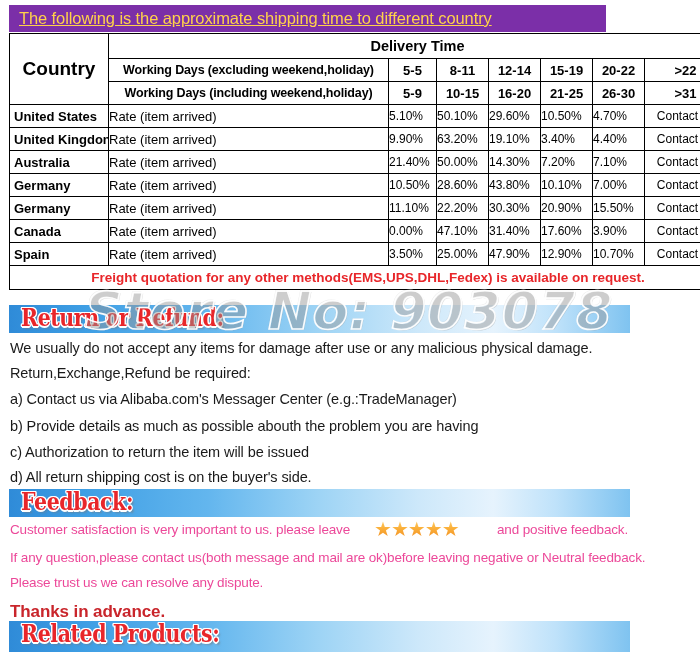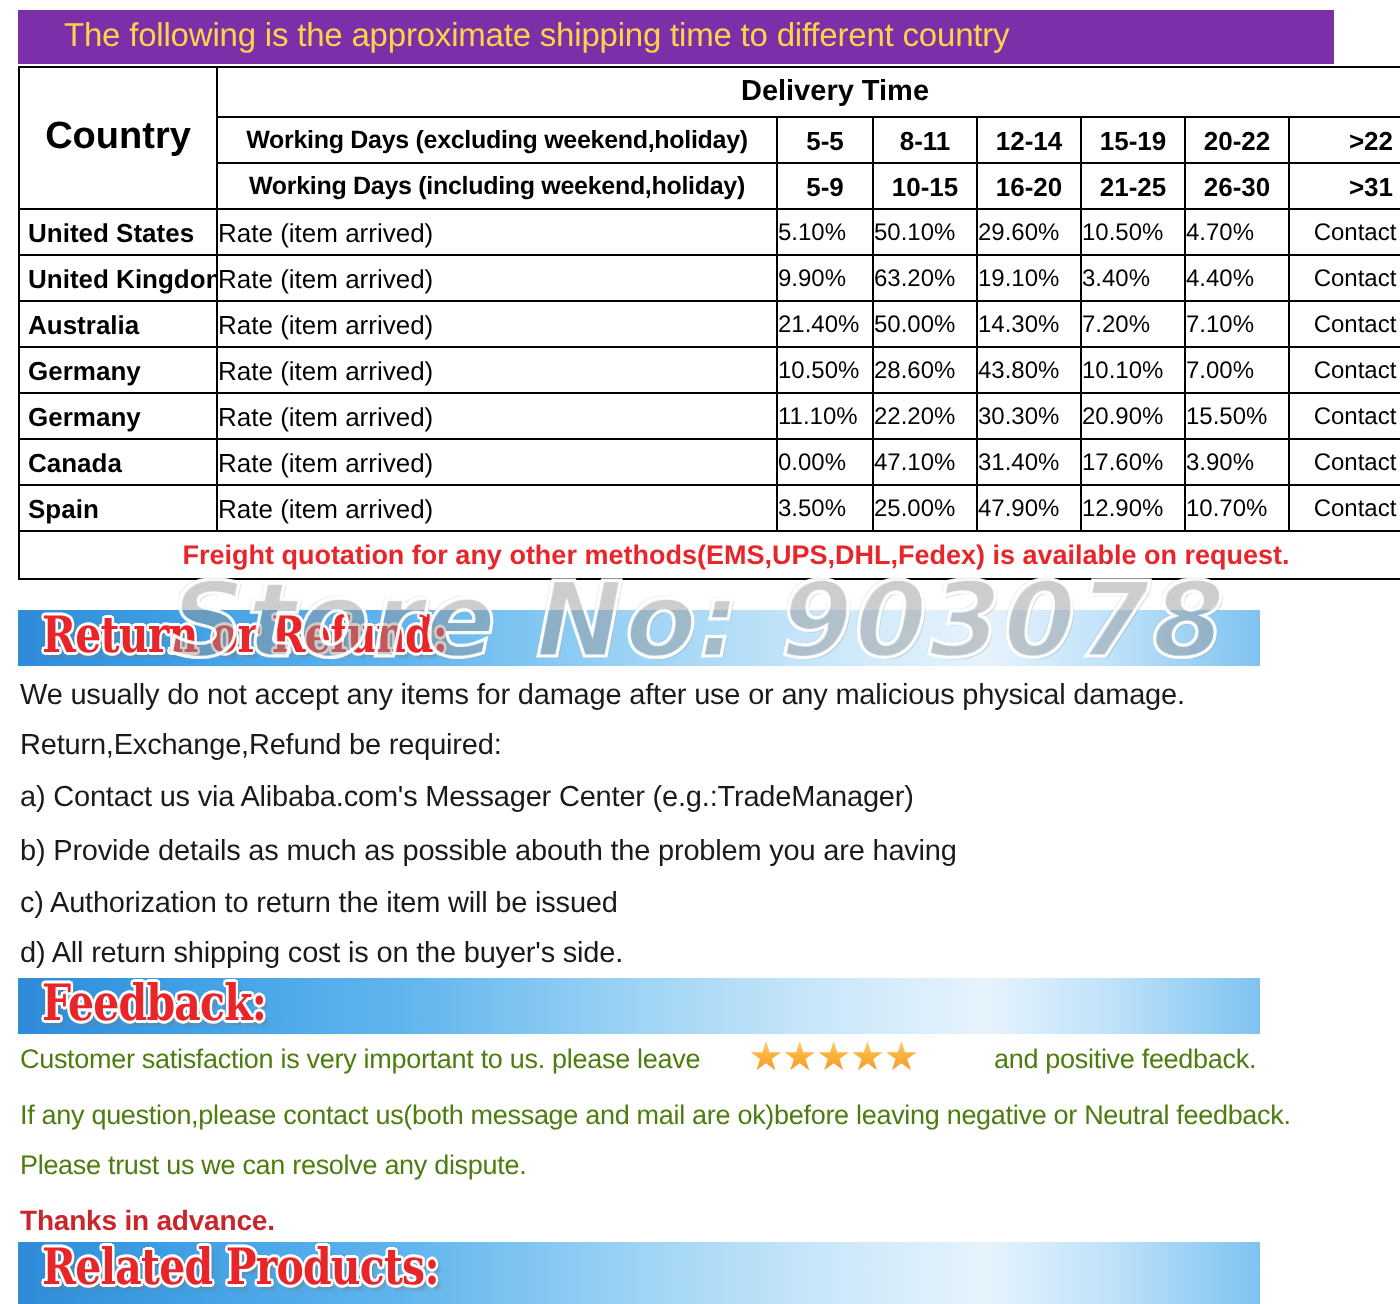--- a/index.html
+++ b/index.html
@@ -14,30 +14,31 @@
     overflow: hidden;
     font-family: "Liberation Sans", sans-serif;
     color: #000;
   }
 
   
   .title-banner {
     position: absolute;
     left: 9px;
     top: 5px;
-    width: 658px;
+    width: 597px;
     height: 27px;
     background: #7B2FA8;
     color: #FFD24A;
     font-size: 16.5px;
     line-height: 27px;
-    padding-left: 23px;
+    padding-left: 10px;
     box-sizing: border-box;
     white-space: nowrap;
     letter-spacing: -0.1px;
+    text-decoration: underline;
   }
 
   
   .ship-table {
     position: absolute;
     left: 9px;
     top: 33px;
     width: 679px;
     border-collapse: collapse;
     table-layout: fixed;
@@ -140,27 +141,27 @@
     position: absolute;
     left: 10px;
     font-size: 14.5px;
     color: #1a1a1a;
     white-space: nowrap;
     letter-spacing: -0.1px;
   }
   .body-line.red {
     color: #C9252B;
     font-weight: bold;
-    font-size: 14px;
+    font-size: 17px;
   }
   .fb-line {
     position: absolute;
     left: 10px;
     font-size: 13.5px;
-    color: #4d7c0f;
+    color: #ec4899;
     white-space: nowrap;
     letter-spacing: -0.15px;
   }
 
   
   .stars {
     position: absolute;
     left: 374px;
     top: 519px;
     font-size: 20px;

